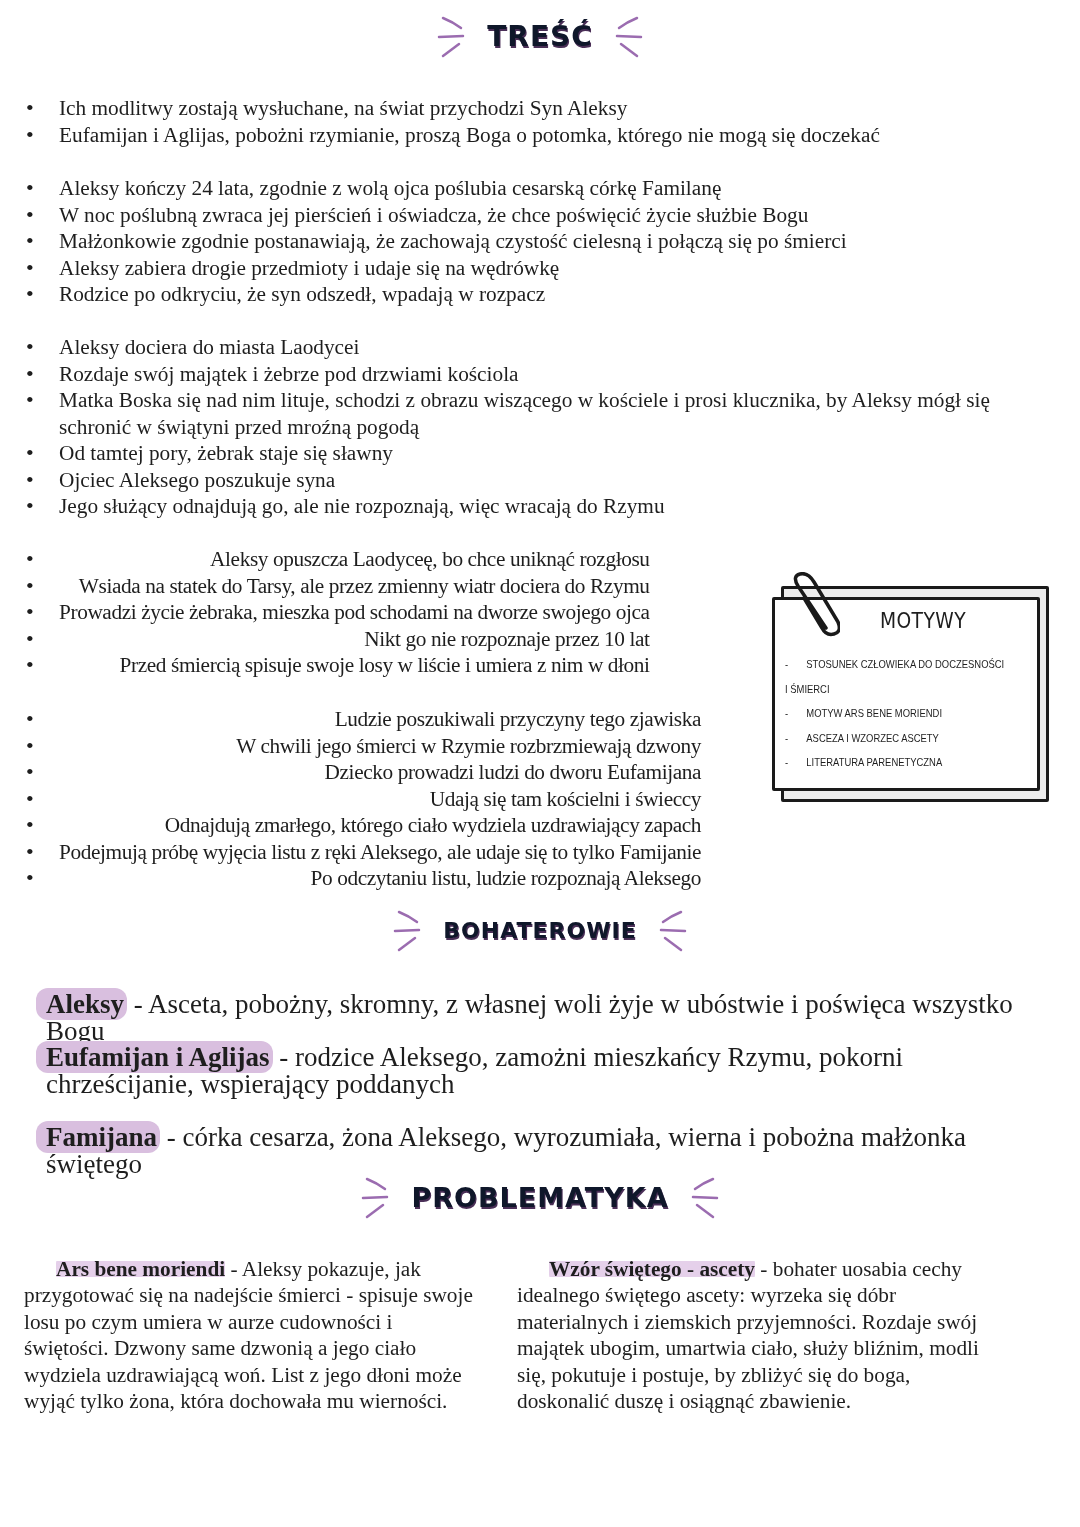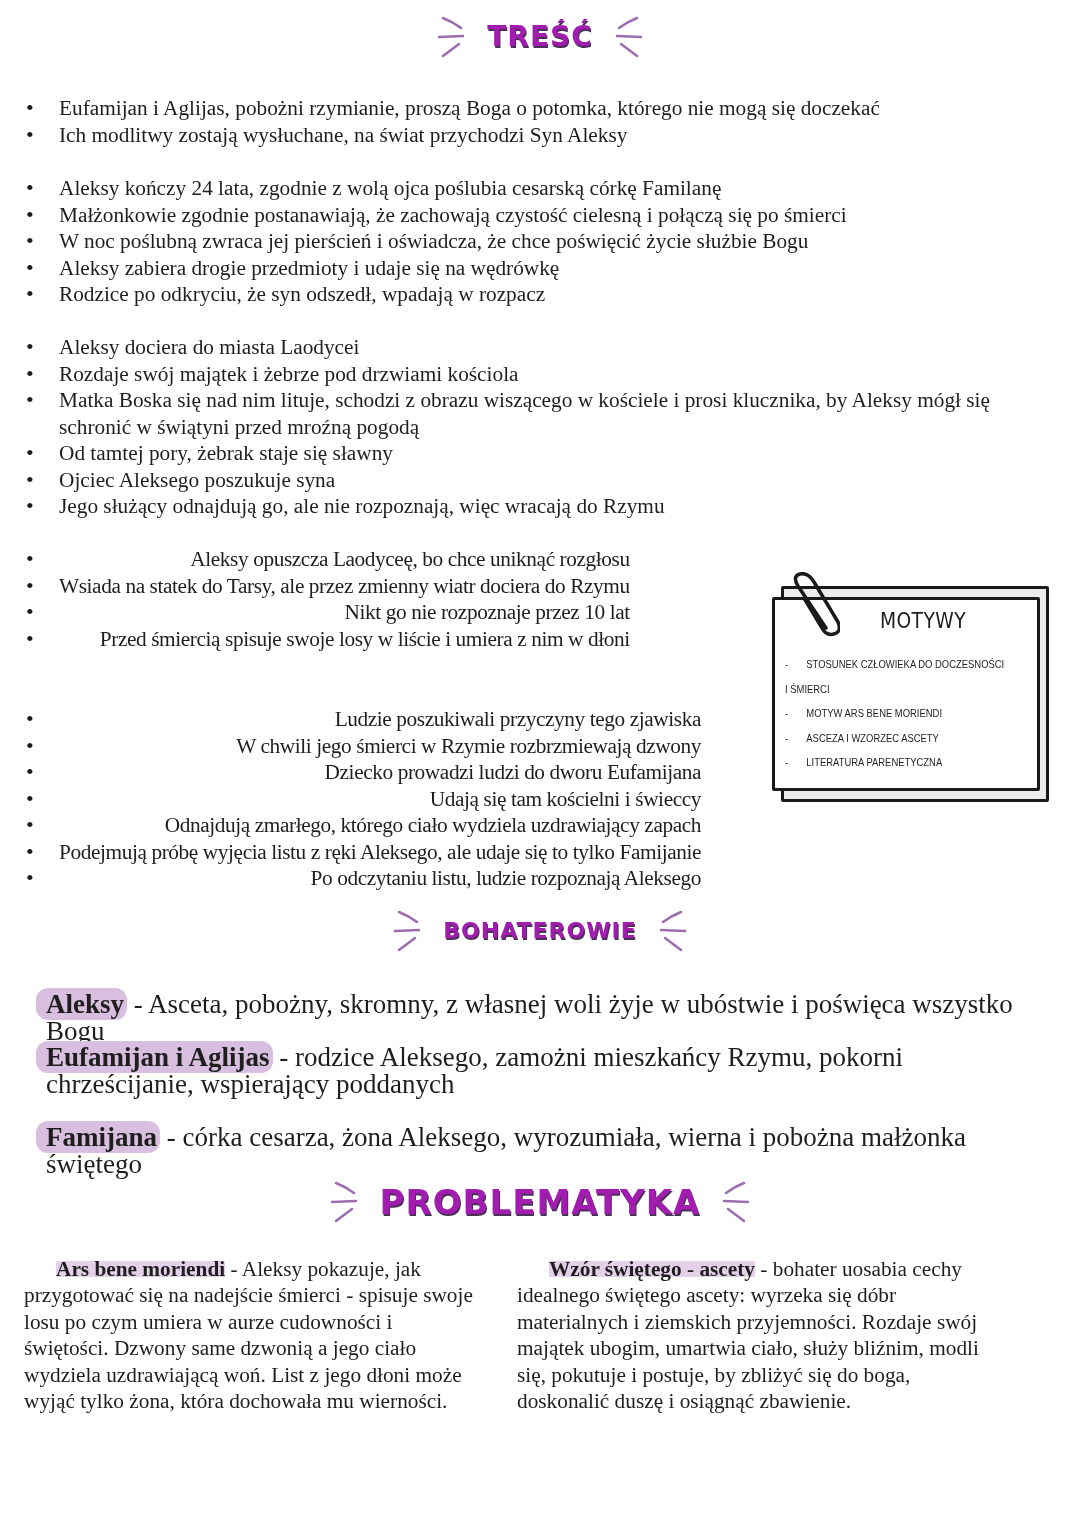--- a/index.html
+++ b/index.html
@@ -4,30 +4,30 @@
 <style>
   html, body { margin: 0; padding: 0; background: #ffffff; }
   body {
     width: 1080px; height: 1527px; position: relative; overflow: hidden;
     font-family: "Liberation Serif", "DejaVu Serif", serif;
     color: #1e1e1e;
   }
   .heading {
     position: absolute; left: 0; width: 1080px; text-align: center;
     font-family: "DejaVu Sans", sans-serif; font-weight: bold;
-    color: #a21caf; letter-spacing: 1px;
+    color: #0f172a; letter-spacing: 1px;
     text-shadow: 1px 2px 0 #4a2f57;
   }
   .heading .word { position: relative; display: inline-block; }
   .heading .rays { position: absolute; top: 50%; width: 40px; height: 50px; margin-top: -25px; }
   .heading .rays.left { left: -52px; }
   .heading .rays.right { right: -52px; }
   .h-tresc { top: 20px; font-size: 28px; }
   .h-bohaterowie { top: 918px; font-size: 22px; }
-  .h-problematyka { top: 1182px; font-size: 34px; }
+  .h-problematyka { top: 1182px; font-size: 27px; }
 
   .bullets {
     position: absolute; left: 26px; margin: 0; padding: 0; list-style: none;
     font-size: 21.3px; line-height: 26.5px;
   }
   .bullets li { position: relative; padding-left: 33px; white-space: nowrap; }
   .bullets li.wrap { white-space: normal; width: 960px; }
   .bullets li::before {
     content: "\2022"; position: absolute; left: 0; top: 0; font-size: 22px;
   }
@@ -89,44 +89,45 @@
         <g stroke="#9b6cb0" stroke-width="2.5" stroke-linecap="round" fill="none">
           <path d="M32 6 Q22 10 14 16"></path>
           <path d="M36 25 L12 24"></path>
           <path d="M32 44 Q24 38 16 32"></path>
         </g>
       </svg>
   </span>
 </div>
 
 <ul class="bullets" style="top:95px">
+  <li>Ich modlitwy zostają wysłuchane, na świat przychodzi Syn Aleksy</li>
   <li>Eufamijan i Aglijas, pobożni rzymianie, proszą Boga o potomka, którego nie mogą się doczekać</li>
-  <li>Ich modlitwy zostają wysłuchane, na świat przychodzi Syn Aleksy</li>
 </ul>
 
 <ul class="bullets" style="top:175px">
   <li>Aleksy kończy 24 lata, zgodnie z wolą ojca poślubia cesarską córkę Familanę</li>
+  <li>W noc poślubną zwraca jej pierścień i oświadcza, że chce poświęcić życie służbie Bogu</li>
   <li>Małżonkowie zgodnie postanawiają, że zachowają czystość cielesną i połączą się po śmierci</li>
-  <li>W noc poślubną zwraca jej pierścień i oświadcza, że chce poświęcić życie służbie Bogu</li>
   <li>Aleksy zabiera drogie przedmioty i udaje się  na wędrówkę</li>
   <li>Rodzice po odkryciu, że syn odszedł, wpadają w rozpacz</li>
 </ul>
 
 <ul class="bullets" style="top:334px">
   <li>Aleksy dociera do miasta Laodycei</li>
   <li>Rozdaje swój majątek i żebrze pod drzwiami kościola</li>
   <li class="wrap">Matka Boska się nad nim lituje, schodzi z obrazu wiszącego w kościele i prosi klucznika, by Aleksy mógł się schronić w świątyni przed mroźną pogodą</li>
   <li>Od tamtej pory, żebrak staje się sławny</li>
   <li>Ojciec Aleksego poszukuje syna</li>
   <li>Jego służący odnajdują go, ale nie rozpoznają, więc wracają  do Rzymu</li>
 </ul>
 
 <ul class="bullets narrow" style="top:546px">
   <li>Aleksy opuszcza Laodyceę, bo chce uniknąć rozgłosu</li>
   <li>Wsiada na statek do Tarsy, ale przez zmienny wiatr dociera do Rzymu</li>
+  <li>Prowadzi życie żebraka, mieszka pod schodami na dworze swojego ojca</li>
   <li>Nikt go nie rozpoznaje przez 10 lat</li>
   <li>Przed śmiercią spisuje swoje losy w liście i umiera z nim w dłoni</li>
 </ul>
 
 <ul class="bullets narrow" style="top:706px">
   <li>Ludzie poszukiwali przyczyny tego zjawiska</li>
   <li>W chwili jego śmierci w Rzymie rozbrzmiewają dzwony</li>
   <li>Dziecko prowadzi ludzi do dworu Eufamijana</li>
   <li>Udają się tam kościelni i świeccy</li>
   <li>Odnajdują zmarłego, którego ciało wydziela uzdrawiający zapach</li>

